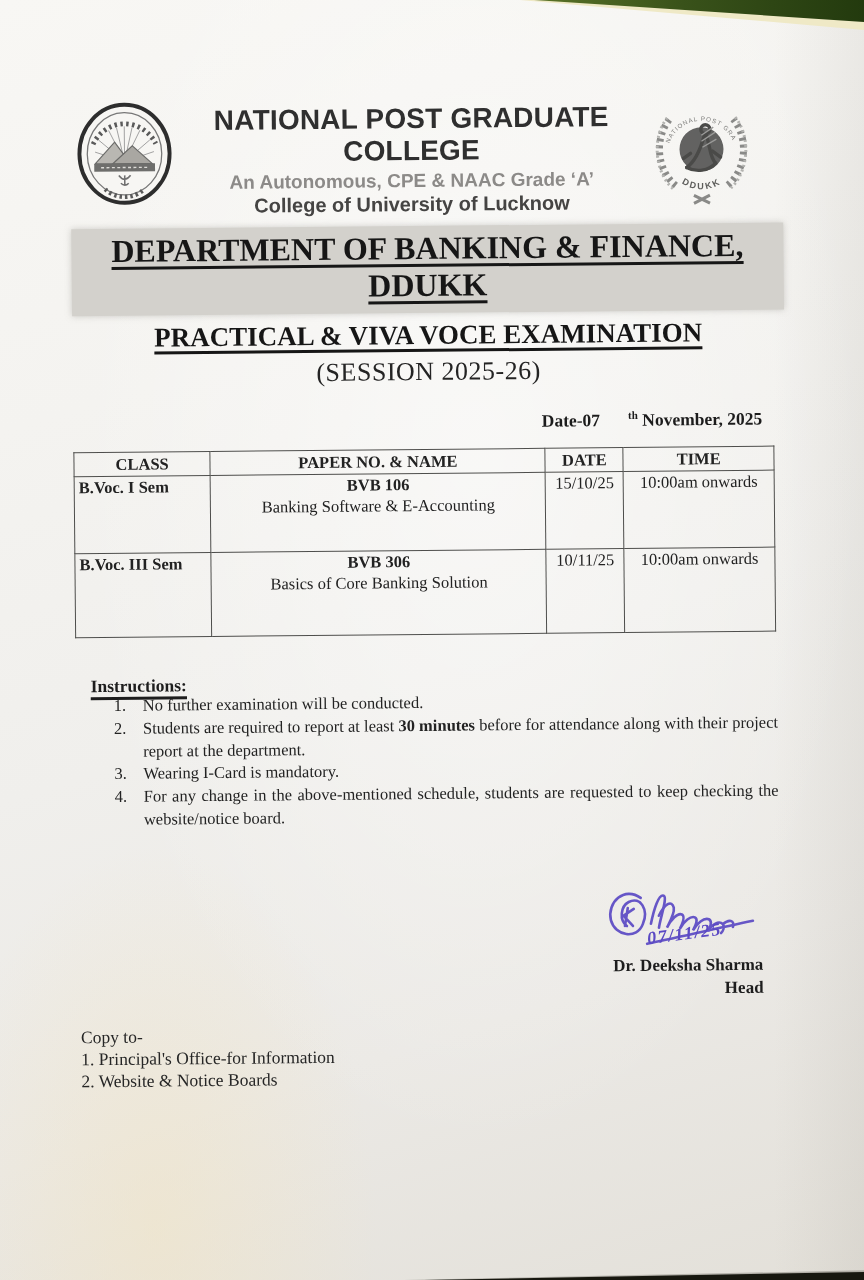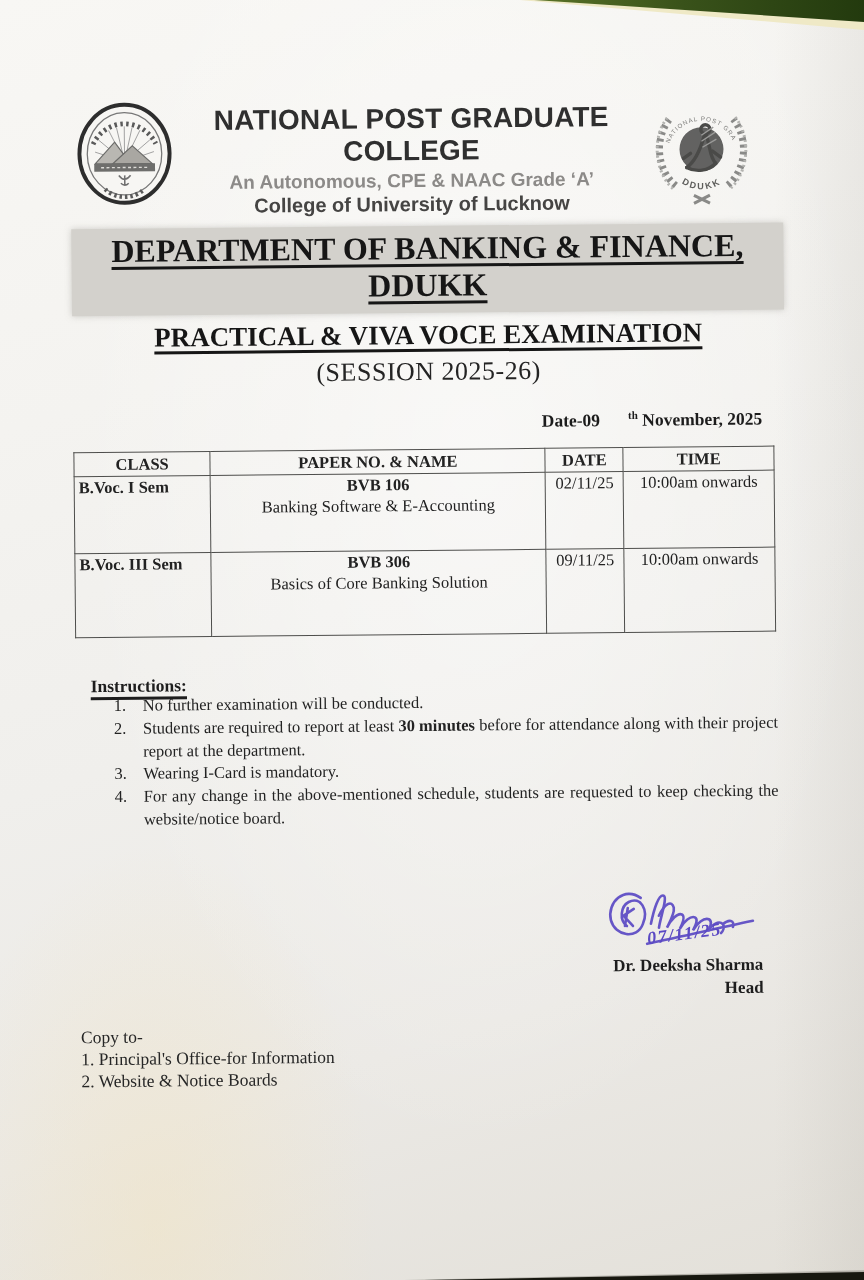--- a/index.html
+++ b/index.html
@@ -152,46 +152,46 @@
 
     <div class="title-wrap">
       <div class="title-hilite">
         <div class="t1"><span>DEPARTMENT OF BANKING &amp; FINANCE,</span></div>
         <div class="t2"><span>DDUKK</span></div>
       </div>
       <div class="t3"><span>PRACTICAL &amp; VIVA VOCE EXAMINATION</span></div>
       <div class="t4">(SESSION 2025-26)</div>
     </div>
 
-    <div class="date-line"><span>Date-09</span><sup>th</sup><span> November, 2025</span></div>
+    <div class="date-line"><span>Date-07</span><sup>th</sup><span> November, 2025</span></div>
 
     <table class="sched">
       <tbody>
           <tr>
         <th class="col-class">CLASS</th>
         <th class="col-paper">PAPER NO. &amp; NAME</th>
         <th class="col-date">DATE</th>
         <th class="col-time">TIME</th>
       </tr>
       <tr class="row-a">
         <td class="cell-class">B.Voc. I Sem</td>
         <td class="cell-paper">
           <span class="paper-no">BVB 106</span>
           <span class="paper-name">Banking Software &amp; E-Accounting</span>
         </td>
-        <td class="cell-date">02/11/25</td>
+        <td class="cell-date">15/10/25</td>
         <td class="cell-time">10:00am onwards</td>
       </tr>
       <tr class="row-b">
         <td class="cell-class">B.Voc. III Sem</td>
         <td class="cell-paper">
           <span class="paper-no">BVB 306</span>
           <span class="paper-name">Basics of Core Banking Solution</span>
         </td>
-        <td class="cell-date">09/11/25</td>
+        <td class="cell-date">10/11/25</td>
         <td class="cell-time">10:00am onwards</td>
       </tr>
     </tbody>
       </table>
 
     <div class="ins-head"><span>Instructions:</span></div>
     <div class="ins-list">
       <div class="ins-item">
         <span class="ins-num">1.</span>
         <span class="ins-text"><span>No further examination will be conducted.</span><b></b><span></span></span>

